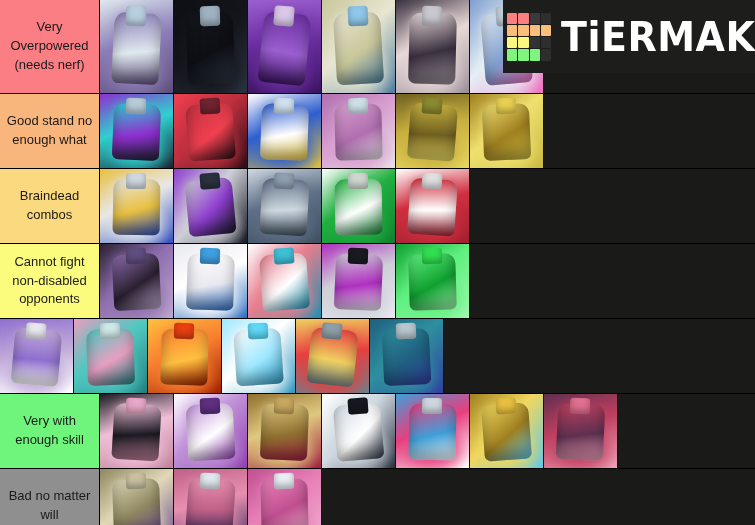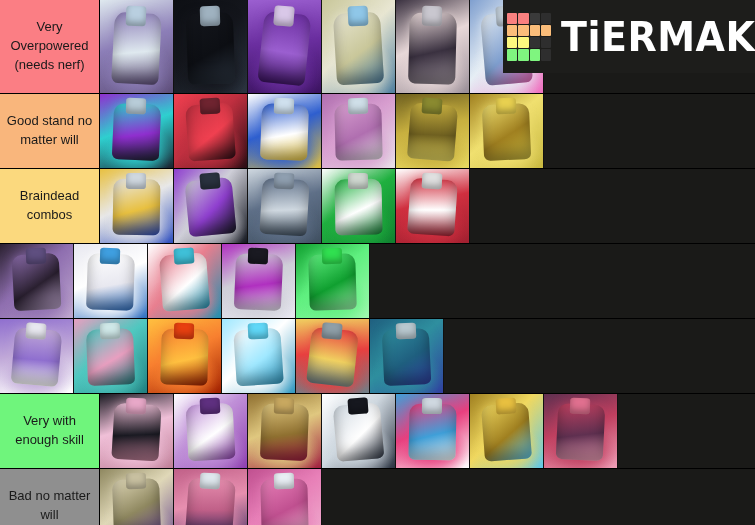--- a/index.html
+++ b/index.html
@@ -133,21 +133,21 @@
           <div class="tier-item">
             <div class="thumb" style="background: radial-gradient(70% 55% at 50% 78%, rgb(230, 238, 245) 0%, rgba(230, 238, 245, 0.533) 38%, transparent 72%), linear-gradient(130deg, rgb(127, 159, 207) 0%, rgb(230, 238, 245) 45%, rgb(239, 111, 191) 100%), linear-gradient(160deg, rgb(191, 203, 214) 0%, rgb(191, 203, 214) 34%, rgb(239, 111, 191) 100%);">
               <div style="position: absolute; left: 18%; top: 14%; width: 64%; height: 76%; background: linear-gradient(140deg, rgb(230, 238, 245), rgb(127, 159, 207) 55%, rgb(239, 111, 191)); border-radius: 22% 22% 14% 14% / 18% 18% 10% 10%; box-shadow: rgba(230, 238, 245, 0.6) 0px 0px 10px, rgba(0, 0, 0, 0.35) 0px -8px 14px inset; transform: rotate(-5deg);"></div>
               <div style="position: absolute; left: 36%; top: 6%; width: 28%; height: 22%; background: rgb(191, 203, 214); border-radius: 18%; box-shadow: rgba(0, 0, 0, 0.3) 0px -4px 6px inset; transform: rotate(-4deg);"></div>
             </div>
           </div>
           <div class="empty-fill"></div>
         </div>
       </div>
       <div class="tier-row" style="height: 75px;">
-        <div class="tier-label" style="background: rgb(249, 182, 124);">Good stand no matter will</div>
+        <div class="tier-label" style="background: rgb(249, 182, 124);">Good stand no enough what</div>
         <div class="tier-items">
           <div class="tier-item">
             <div class="thumb" style="background: radial-gradient(70% 55% at 50% 78%, rgb(47, 208, 208) 0%, rgba(47, 208, 208, 0.533) 38%, transparent 72%), linear-gradient(160deg, rgb(143, 47, 207) 0%, rgb(47, 208, 208) 45%, rgb(27, 35, 48) 100%), linear-gradient(190deg, rgb(184, 204, 216) 0%, rgb(184, 204, 216) 34%, rgb(27, 35, 48) 100%);">
               <div style="position: absolute; left: 18%; top: 14%; width: 64%; height: 76%; background: linear-gradient(170deg, rgb(47, 208, 208), rgb(143, 47, 207) 55%, rgb(27, 35, 48)); border-radius: 22% 22% 14% 14% / 18% 18% 10% 10%; box-shadow: rgba(47, 208, 208, 0.6) 0px 0px 10px, rgba(0, 0, 0, 0.35) 0px -8px 14px inset; transform: rotate(2.5deg);"></div>
               <div style="position: absolute; left: 36%; top: 6%; width: 28%; height: 22%; background: rgb(184, 204, 216); border-radius: 18%; box-shadow: rgba(0, 0, 0, 0.3) 0px -4px 6px inset; transform: rotate(2deg);"></div>
             </div>
           </div>
           <div class="tier-item">
             <div class="thumb" style="background: radial-gradient(70% 55% at 50% 78%, rgb(192, 48, 64) 0%, rgba(192, 48, 64, 0.533) 38%, transparent 72%), linear-gradient(134deg, rgb(240, 64, 80) 0%, rgb(192, 48, 64) 45%, rgb(42, 13, 20) 100%), linear-gradient(164deg, rgb(111, 36, 48) 0%, rgb(111, 36, 48) 34%, rgb(42, 13, 20) 100%);">
               <div style="position: absolute; left: 18%; top: 14%; width: 64%; height: 76%; background: linear-gradient(144deg, rgb(192, 48, 64), rgb(240, 64, 80) 55%, rgb(42, 13, 20)); border-radius: 22% 22% 14% 14% / 18% 18% 10% 10%; box-shadow: rgba(192, 48, 64, 0.6) 0px 0px 10px, rgba(0, 0, 0, 0.35) 0px -8px 14px inset; transform: rotate(-4deg);"></div>
@@ -211,20 +211,21 @@
           <div class="tier-item">
             <div class="thumb" style="background: radial-gradient(70% 55% at 50% 78%, rgb(208, 48, 64) 0%, rgba(208, 48, 64, 0.533) 38%, transparent 72%), linear-gradient(166deg, rgb(255, 255, 255) 0%, rgb(208, 48, 64) 45%, rgb(160, 32, 48) 100%), linear-gradient(196deg, rgb(224, 224, 224) 0%, rgb(224, 224, 224) 34%, rgb(160, 32, 48) 100%);">
               <div style="position: absolute; left: 18%; top: 14%; width: 64%; height: 76%; background: linear-gradient(176deg, rgb(208, 48, 64), rgb(255, 255, 255) 55%, rgb(160, 32, 48)); border-radius: 22% 22% 14% 14% / 18% 18% 10% 10%; box-shadow: rgba(208, 48, 64, 0.6) 0px 0px 10px, rgba(0, 0, 0, 0.35) 0px -8px 14px inset; transform: rotate(4deg);"></div>
               <div style="position: absolute; left: 36%; top: 6%; width: 28%; height: 22%; background: rgb(224, 224, 224); border-radius: 18%; box-shadow: rgba(0, 0, 0, 0.3) 0px -4px 6px inset; transform: rotate(3.2deg);"></div>
             </div>
           </div>
           <div class="empty-fill"></div>
         </div>
       </div>
       <div class="tier-row" style="height: 75px;">
+        <div class="tier-label" style="background: rgb(251, 251, 126);">Cannot fight non-disabled opponents</div>
         <div class="tier-items">
           <div class="tier-item">
             <div class="thumb" style="background: radial-gradient(70% 55% at 50% 78%, rgb(143, 111, 176) 0%, rgba(143, 111, 176, 0.533) 38%, transparent 72%), linear-gradient(138deg, rgb(42, 32, 48) 0%, rgb(143, 111, 176) 45%, rgb(192, 168, 208) 100%), linear-gradient(168deg, rgb(95, 79, 128) 0%, rgb(95, 79, 128) 34%, rgb(192, 168, 208) 100%);">
               <div style="position: absolute; left: 18%; top: 14%; width: 64%; height: 76%; background: linear-gradient(148deg, rgb(143, 111, 176), rgb(42, 32, 48) 55%, rgb(192, 168, 208)); border-radius: 22% 22% 14% 14% / 18% 18% 10% 10%; box-shadow: rgba(143, 111, 176, 0.6) 0px 0px 10px, rgba(0, 0, 0, 0.35) 0px -8px 14px inset; transform: rotate(-3deg);"></div>
               <div style="position: absolute; left: 36%; top: 6%; width: 28%; height: 22%; background: rgb(95, 79, 128); border-radius: 18%; box-shadow: rgba(0, 0, 0, 0.3) 0px -4px 6px inset; transform: rotate(-2.4deg);"></div>
             </div>
           </div>
           <div class="tier-item">
             <div class="thumb" style="background: radial-gradient(70% 55% at 50% 78%, rgb(255, 255, 255) 0%, rgba(255, 255, 255, 0.533) 38%, transparent 72%), linear-gradient(158deg, rgb(232, 232, 240) 0%, rgb(255, 255, 255) 45%, rgb(47, 111, 192) 100%), linear-gradient(188deg, rgb(63, 159, 224) 0%, rgb(63, 159, 224) 34%, rgb(47, 111, 192) 100%);">
               <div style="position: absolute; left: 18%; top: 14%; width: 64%; height: 76%; background: linear-gradient(168deg, rgb(255, 255, 255), rgb(232, 232, 240) 55%, rgb(47, 111, 192)); border-radius: 22% 22% 14% 14% / 18% 18% 10% 10%; box-shadow: rgba(255, 255, 255, 0.6) 0px 0px 10px, rgba(0, 0, 0, 0.35) 0px -8px 14px inset; transform: rotate(2deg);"></div>

